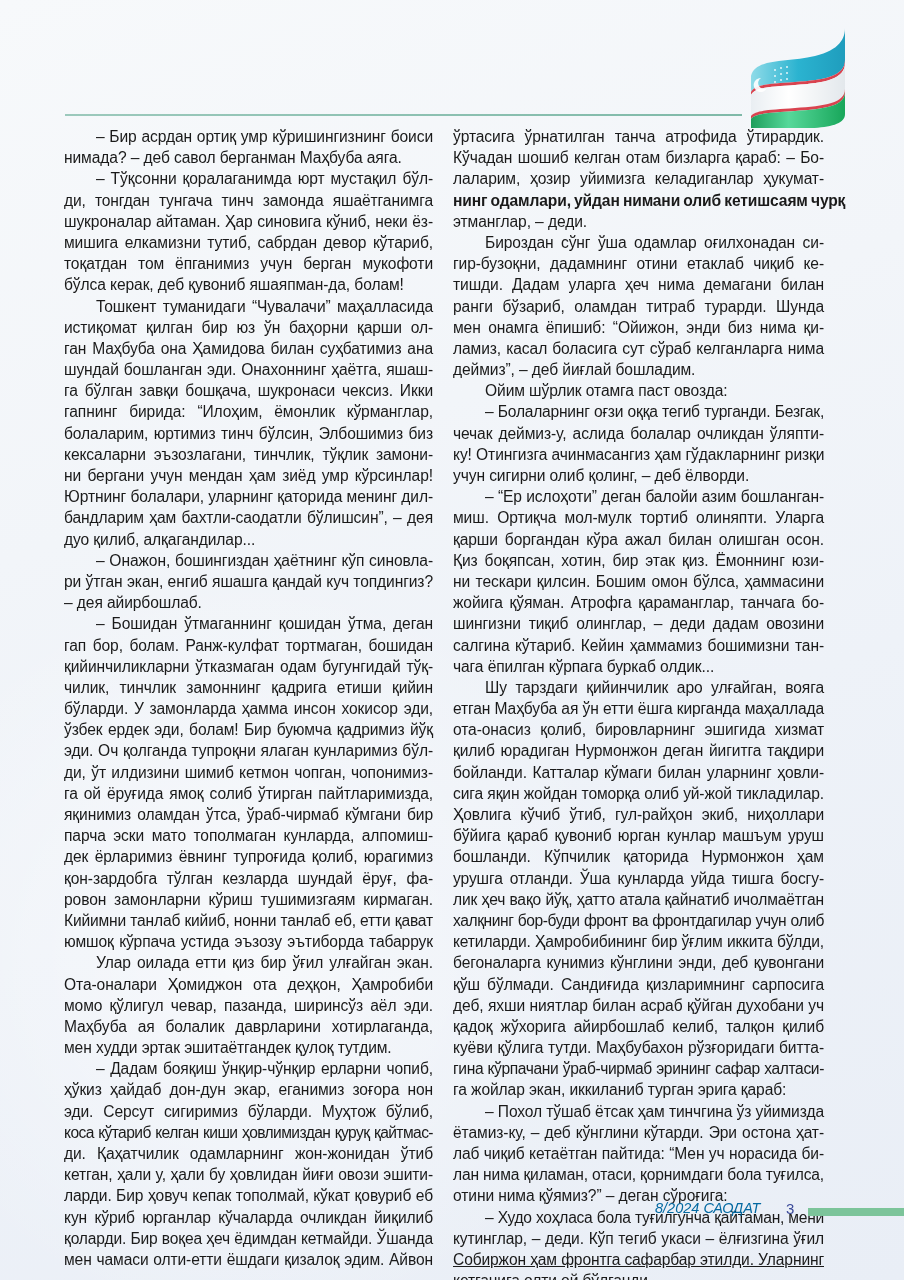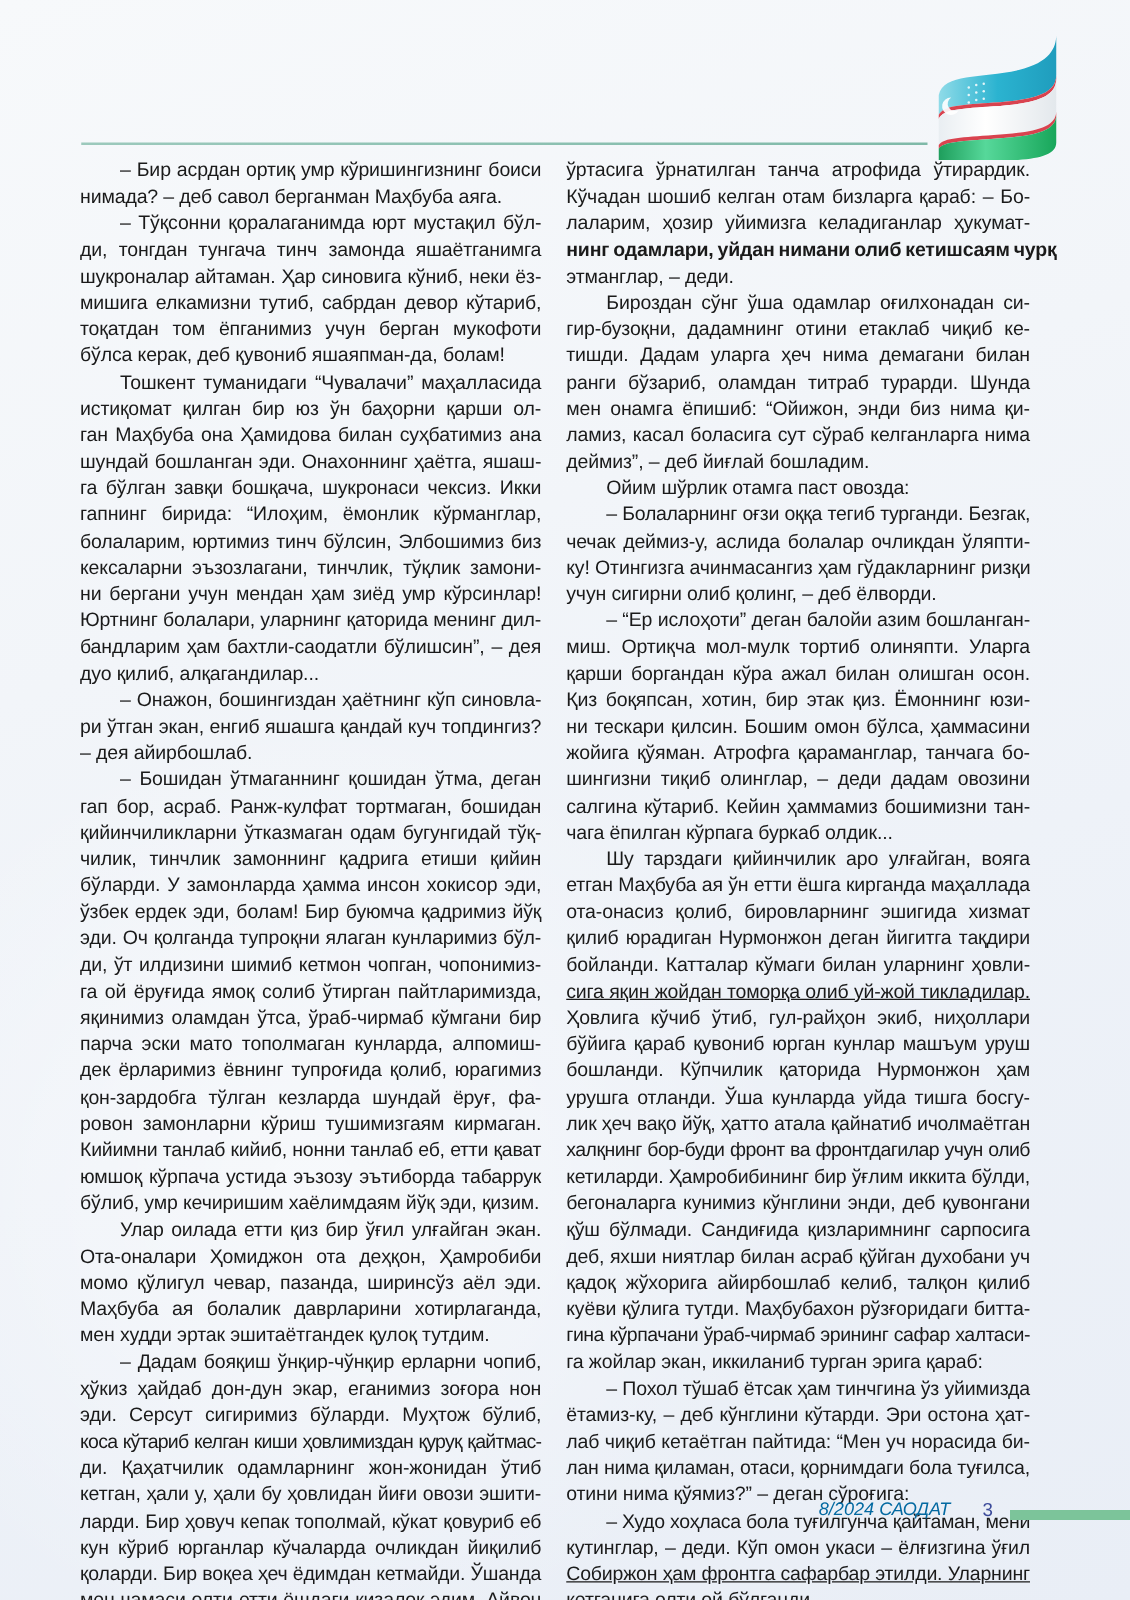--- a/index.html
+++ b/index.html
@@ -120,36 +120,35 @@
     <span class="line" style="">болаларим, юртимиз тинч бўлсин, Элбошимиз биз</span>
     <span class="line" style="">кексаларни эъзозлагани, тинчлик, тўқлик замони-</span>
     <span class="line" style="">ни бергани учун мендан ҳам зиёд умр кўрсинлар!</span>
     <span class="line" style="">Юртнинг болалари, уларнинг қаторида менинг дил-</span>
     <span class="line" style="">бандларим ҳам бахтли-саодатли бўлишсин”, – дея</span>
     <span class="line last" style="">дуо қилиб, алқагандилар...</span>
     <span class="line indent" style="">– Онажон, бошингиздан ҳаётнинг кўп синовла-</span>
     <span class="line" style="">ри ўтган экан, енгиб яшашга қандай куч топдингиз?</span>
     <span class="line last" style="">– дея айирбошлаб.</span>
     <span class="line indent" style="">– Бошидан ўтмаганнинг қошидан ўтма, деган</span>
-    <span class="line" style="">гап бор, асраб. Ранж-кулфат тортмаган, бошидан</span>
+    <span class="line" style="">гап бор, болам. Ранж-кулфат тортмаган, бошидан</span>
     <span class="line" style="">қийинчиликларни ўтказмаган одам бугунгидай тўқ-</span>
     <span class="line" style="">чилик, тинчлик замоннинг қадрига етиши қийин</span>
     <span class="line" style="">бўларди. У замонларда ҳамма инсон хокисор эди,</span>
     <span class="line" style="">ўзбек ердек эди, болам! Бир буюмча қадримиз йўқ</span>
     <span class="line" style="">эди. Оч қолганда тупроқни ялаган кунларимиз бўл-</span>
     <span class="line" style="">ди, ўт илдизини шимиб кетмон чопган, чопонимиз-</span>
     <span class="line" style="">га ой ёруғида ямоқ солиб ўтирган пайтларимизда,</span>
     <span class="line" style="">яқинимиз оламдан ўтса, ўраб-чирмаб кўмгани бир</span>
     <span class="line" style="">парча эски мато тополмаган кунларда, алпомиш-</span>
     <span class="line" style="">дек ёрларимиз ёвнинг тупроғида қолиб, юрагимиз</span>
     <span class="line" style="">қон-зардобга тўлган кезларда шундай ёруғ, фа-</span>
     <span class="line" style="">ровон замонларни кўриш тушимизгаям кирмаган.</span>
     <span class="line" style="letter-spacing: -0.18px; word-spacing: -1px;">Кийимни танлаб кийиб, нонни танлаб еб, етти қават</span>
     <span class="line" style="">юмшоқ кўрпача устида эъзозу эътиборда табаррук</span>
-    <span class="line last" style="">бўлиб, умр кечиришим хаёлимдаям йўқ эди, қизим.</span>
     <span class="line indent" style="">Улар оилада етти қиз бир ўғил улғайган экан.</span>
     <span class="line" style="">Ота-оналари Ҳомиджон ота деҳқон, Ҳамробиби</span>
     <span class="line" style="">момо қўлигул чевар, пазанда, ширинсўз аёл эди.</span>
     <span class="line" style="">Маҳбуба ая болалик даврларини хотирлаганда,</span>
     <span class="line last" style="">мен худди эртак эшитаётгандек қулоқ тутдим.</span>
     <span class="line indent" style="">– Дадам бояқиш ўнқир-чўнқир ерларни чопиб,</span>
     <span class="line" style="">ҳўкиз ҳайдаб дон-дун экар, еганимиз зоғора нон</span>
     <span class="line" style="">эди. Серсут сигиримиз бўларди. Муҳтож бўлиб,</span>
     <span class="line" style="letter-spacing: -0.58px; word-spacing: -1px;">коса кўтариб келган киши ҳовлимиздан қуруқ қайтмас-</span>
     <span class="line" style="">ди. Қаҳатчилик одамларнинг жон-жонидан ўтиб</span>
@@ -184,42 +183,42 @@
     <span class="line" style="">ни тескари қилсин. Бошим омон бўлса, ҳаммасини</span>
     <span class="line" style="">жойига қўяман. Атрофга қараманглар, танчага бо-</span>
     <span class="line" style="">шингизни тиқиб олинглар, – деди дадам овозини</span>
     <span class="line" style="">салгина кўтариб. Кейин ҳаммамиз бошимизни тан-</span>
     <span class="line last" style="">чага ёпилган кўрпага буркаб олдик...</span>
     <span class="line indent" style="">Шу тарздаги қийинчилик аро улғайган, вояга</span>
     <span class="line" style="letter-spacing: -0.13px; word-spacing: -1px;">етган Маҳбуба ая ўн етти ёшга кирганда маҳаллада</span>
     <span class="line" style="">ота-онасиз қолиб, бировларнинг эшигида хизмат</span>
     <span class="line" style="">қилиб юрадиган Нурмонжон деган йигитга тақдири</span>
     <span class="line" style="">бойланди. Катталар кўмаги билан уларнинг ҳовли-</span>
-    <span class="line" style="letter-spacing: -0.13px; word-spacing: -1px; text-decoration: underline;">сига яқин жойдан томорқа олиб уй-жой тикладилар.</span>
+    <span class="line" style="letter-spacing: -0.13px; word-spacing: -1px;">сига яқин жойдан томорқа олиб уй-жой тикладилар.</span>
     <span class="line" style="">Ҳовлига кўчиб ўтиб, гул-райҳон экиб, ниҳоллари</span>
     <span class="line" style="">бўйига қараб қувониб юрган кунлар машъум уруш</span>
     <span class="line" style="">бошланди. Кўпчилик қаторида Нурмонжон ҳам</span>
     <span class="line" style="">урушга отланди. Ўша кунларда уйда тишга босгу-</span>
     <span class="line" style="letter-spacing: -0.15px; word-spacing: -1px;">лик ҳеч вақо йўқ, ҳатто атала қайнатиб ичолмаётган</span>
     <span class="line" style="letter-spacing: -0.42px; word-spacing: -1px;">халқнинг бор-буди фронт ва фронтдагилар учун олиб</span>
     <span class="line" style="letter-spacing: -0.15px; word-spacing: -1px;">кетиларди. Ҳамробибининг бир ўғлим иккита бўлди,</span>
     <span class="line" style="letter-spacing: -0.13px; word-spacing: -1px;">бегоналарга кунимиз кўнглини энди, деб қувонгани</span>
     <span class="line" style="">қўш бўлмади. Сандиғида қизларимнинг сарпосига</span>
     <span class="line" style="">деб, яхши ниятлар билан асраб қўйган духобани уч</span>
     <span class="line" style="">қадоқ жўхорига айирбошлаб келиб, талқон қилиб</span>
     <span class="line" style="">куёви қўлига тутди. Маҳбубахон рўзғоридаги битта-</span>
     <span class="line" style="letter-spacing: -0.37px; word-spacing: -1px;">гина кўрпачани ўраб-чирмаб эрининг сафар халтаси-</span>
     <span class="line last" style="">га жойлар экан, иккиланиб турган эрига қараб:</span>
     <span class="line indent" style="">– Похол тўшаб ётсак ҳам тинчгина ўз уйимизда</span>
     <span class="line" style="">ётамиз-ку, – деб кўнглини кўтарди. Эри остона ҳат-</span>
     <span class="line" style="">лаб чиқиб кетаётган пайтида: “Мен уч норасида би-</span>
     <span class="line" style="letter-spacing: -0.15px; word-spacing: -1px;">лан нима қиламан, отаси, қорнимдаги бола туғилса,</span>
     <span class="line last" style="">отини нима қўямиз?” – деган сўроғига:</span>
     <span class="line indent" style="letter-spacing: -0.26px; word-spacing: -1px;">– Худо хоҳласа бола туғилгунча қайтаман, мени</span>
-    <span class="line" style="letter-spacing: -0.15px; word-spacing: -1px;">кутинглар, – деди. Кўп омон укаси – ёлғизгина ўғил</span>
+    <span class="line" style="letter-spacing: -0.15px; word-spacing: -1px;">кутинглар, – деди. Кўп тегиб укаси – ёлғизгина ўғил</span>
     <span class="line" style="letter-spacing: -0.13px; word-spacing: -1px; text-decoration: underline;">Собиржон ҳам фронтга сафарбар этилди. Уларнинг</span>
     <span class="line last" style="">кетганига олти ой бўлганди...</span>
   </div>
 
 <div class="footer">
   <span class="footer-issue">8/2024 САОДАТ</span>
   <span class="footer-page">3</span>
   <div class="footer-bar"></div>
 </div>
 

